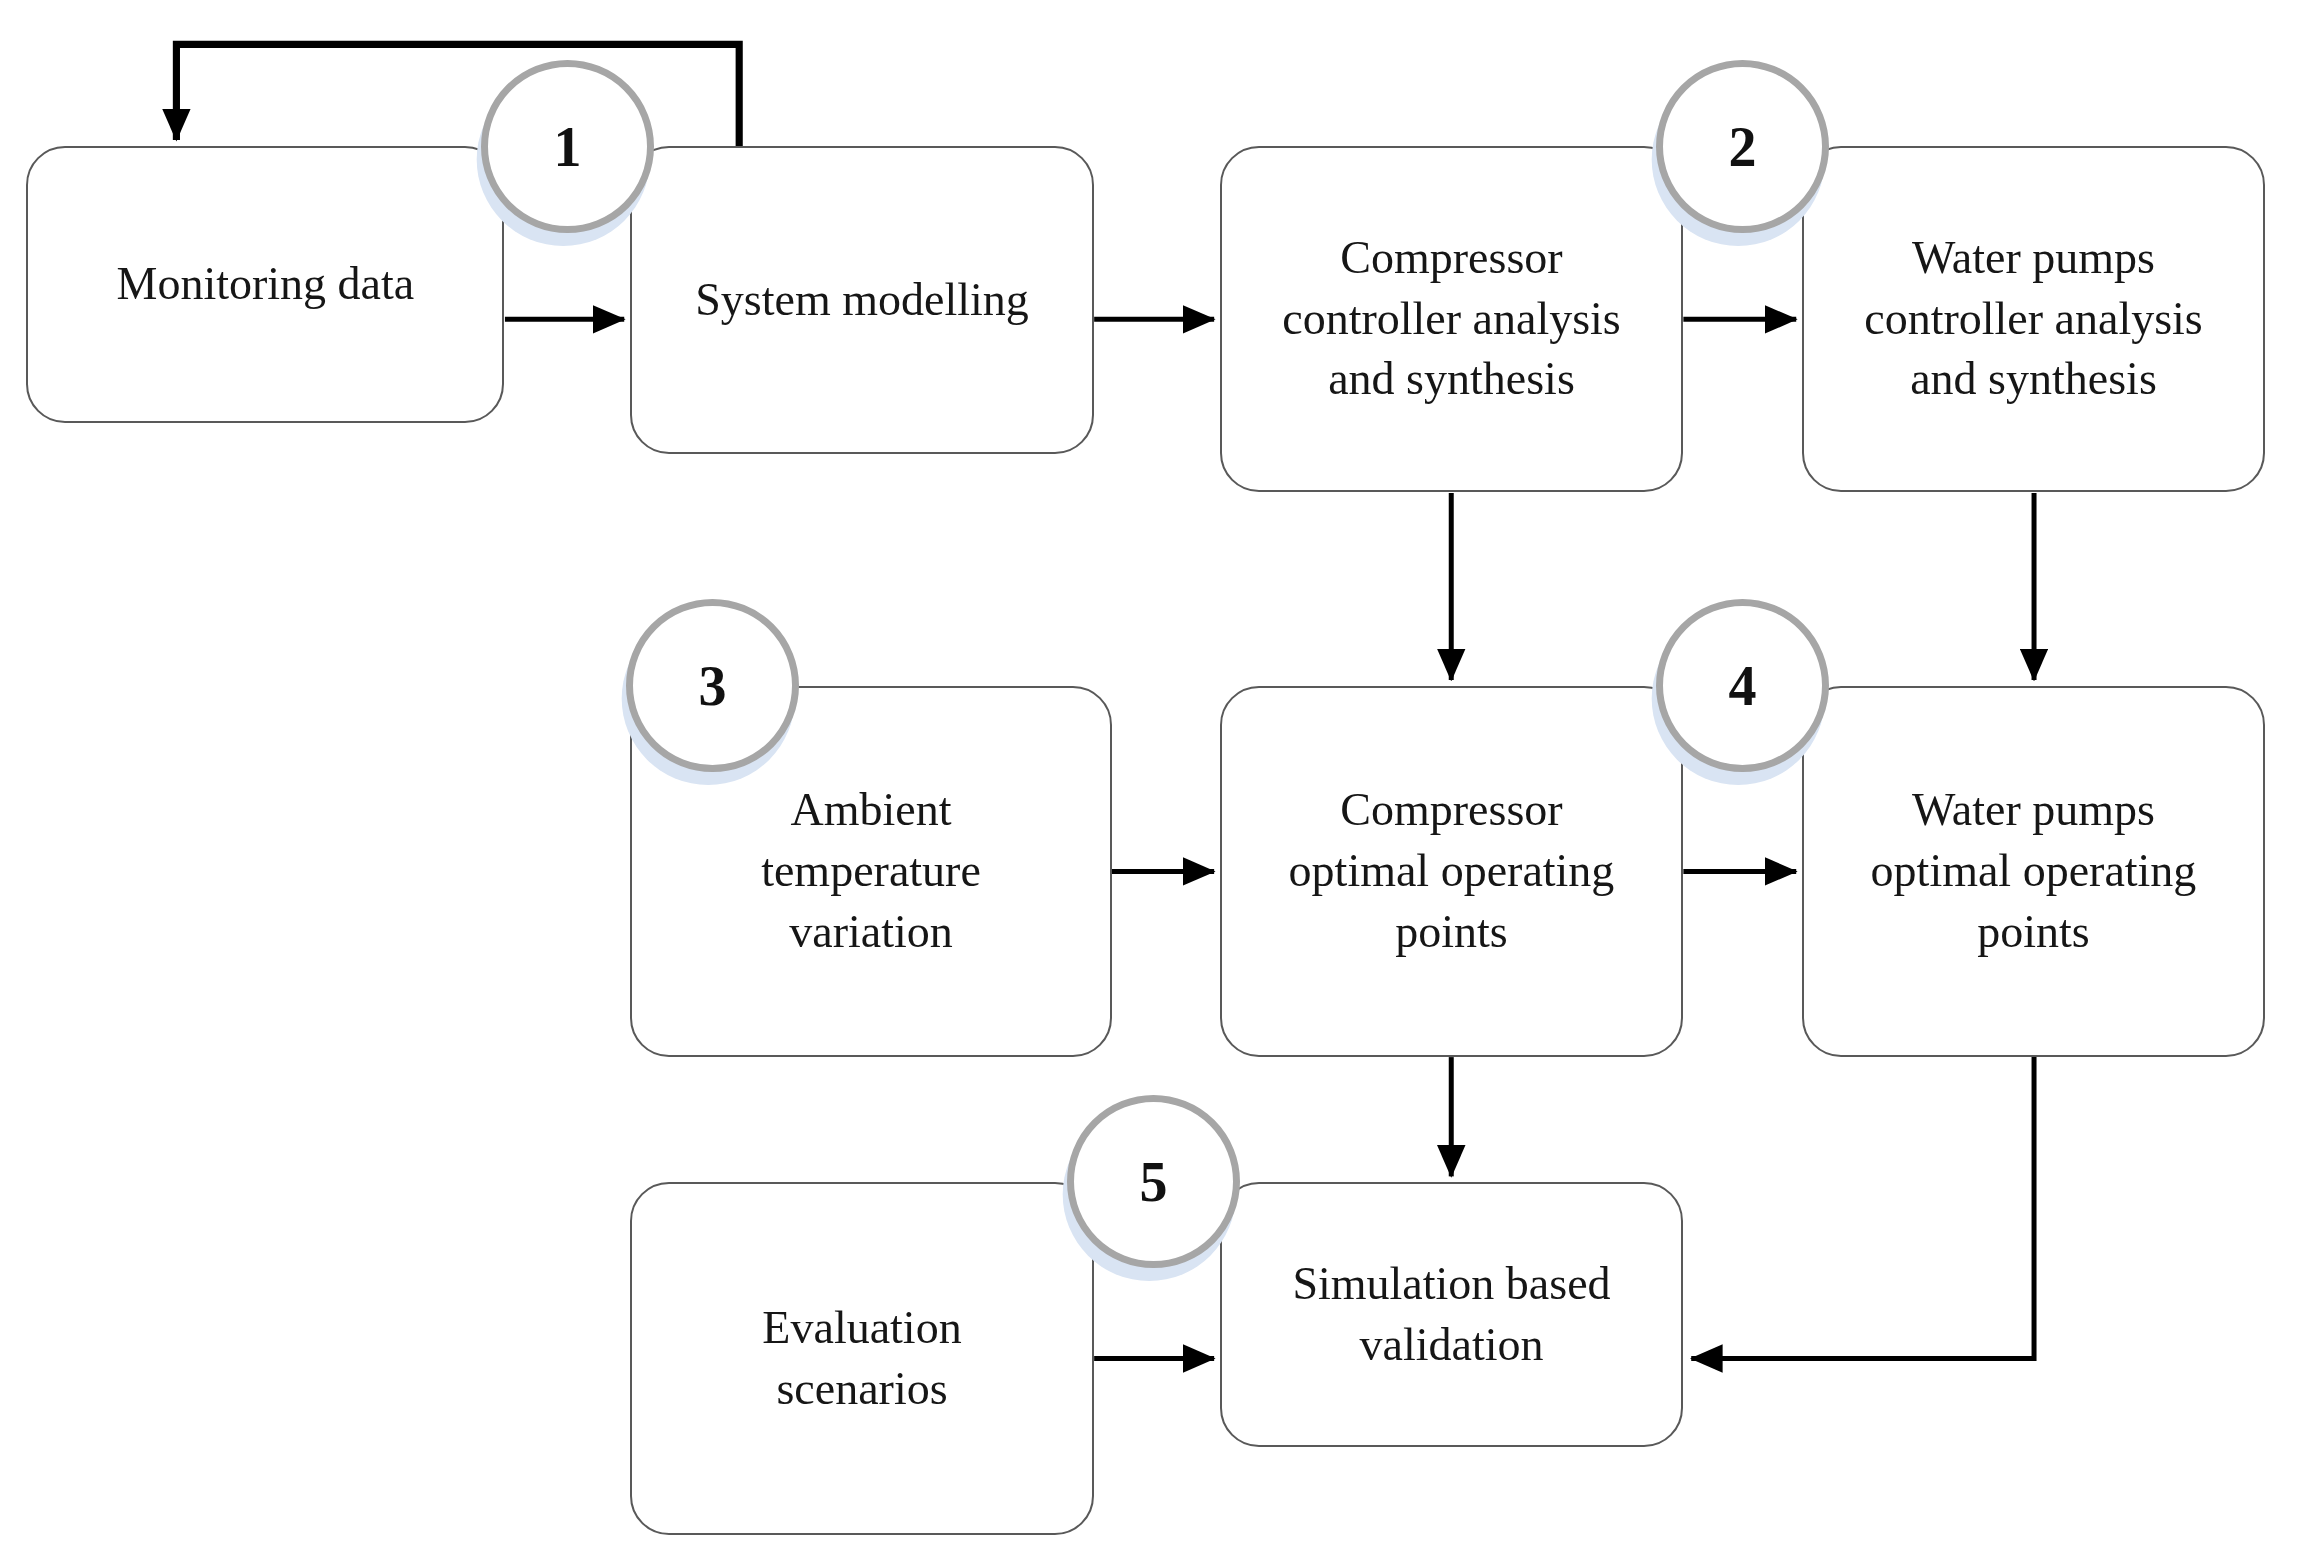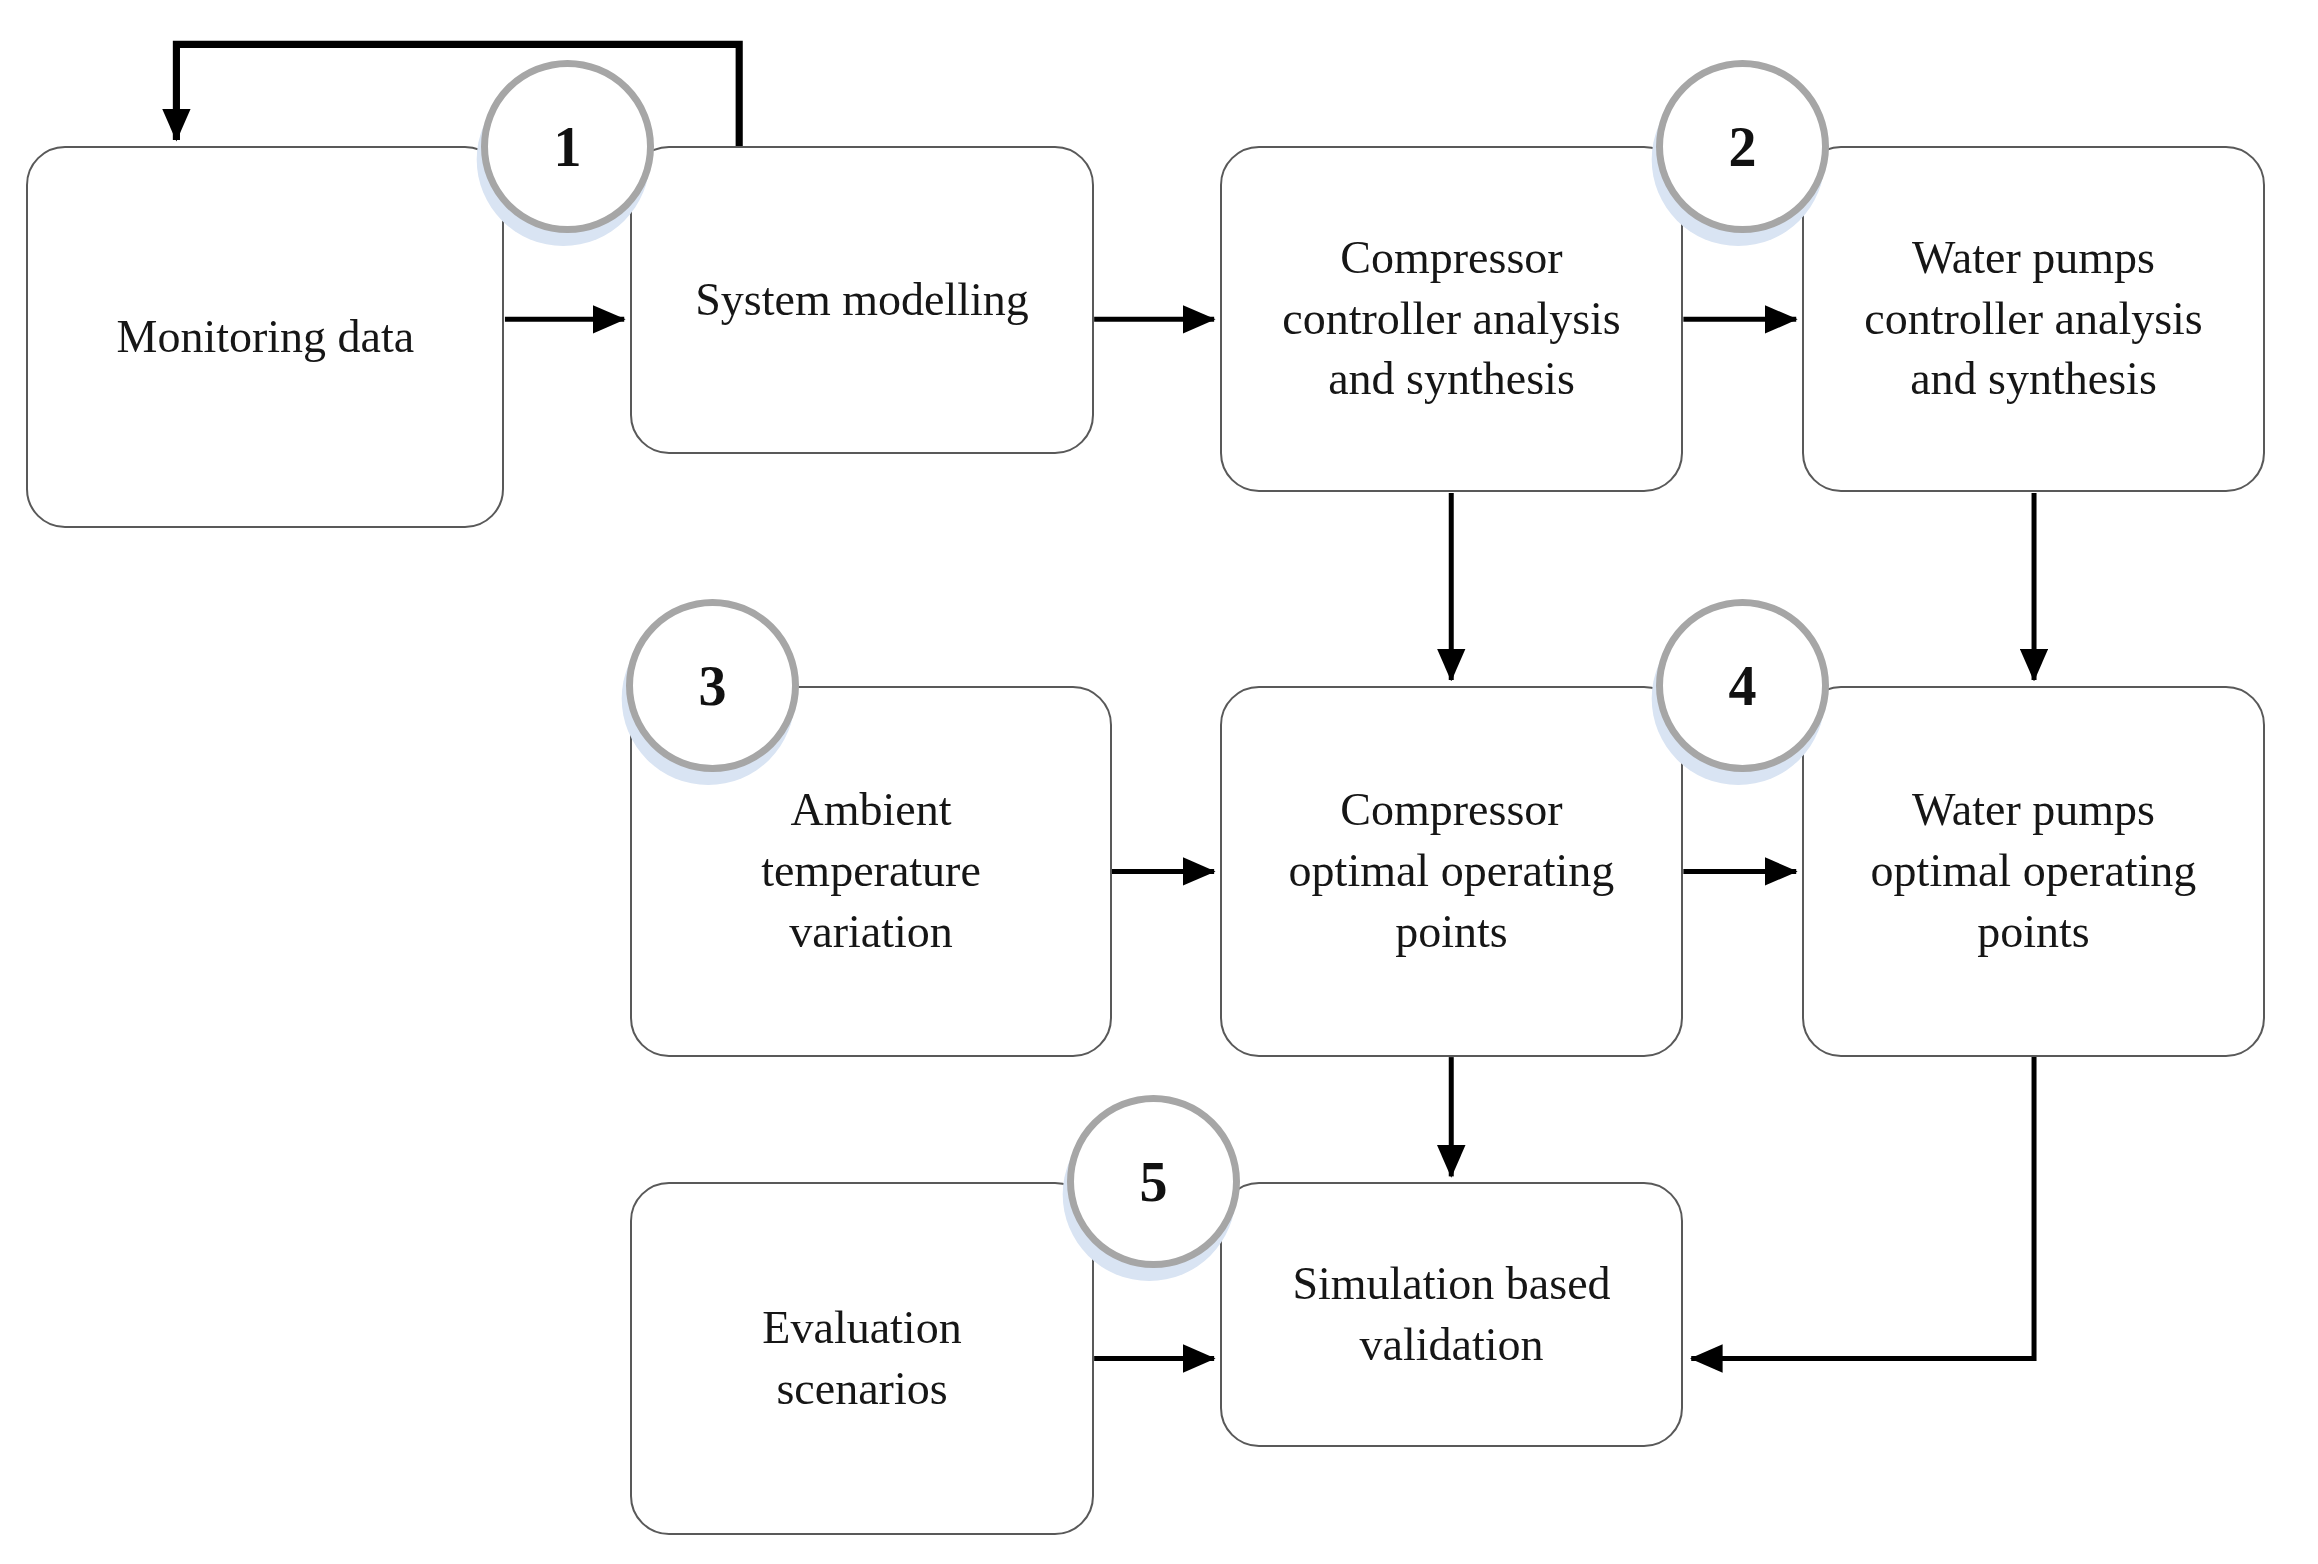--- a/index.html
+++ b/index.html
@@ -89,21 +89,21 @@
 
     <path class="edge" d="M 1532,1220 L 1700,1220" marker-end="url(#arrowhead)"></path>
     <path class="edge" d="M 2357,1220 L 2515,1220" marker-end="url(#arrowhead)"></path>
 
     <path class="edge" d="M 2032,1480 L 2032,1647" marker-end="url(#arrowhead)"></path>
     <path class="edge" d="M 2848,1480 L 2848,1902 L 2368,1902" marker-end="url(#arrowhead)"></path>
 
     <path class="edge" d="M 1532,1902 L 1700,1902" marker-end="url(#arrowhead)"></path>
   </svg>
 
-  <div class="node" style="left:26.4px; top:146px; width:478px; height:382px;">
+  <div class="node" style="left:26.4px; top:146px; width:478px; height:277px;">
     <span class="node-label">Monitoring data</span>
   </div>
 
   <div class="node" style="left:630px; top:146px; width:464px; height:308px;">
     <span class="node-label">System modelling</span>
   </div>
 
   <div class="node" style="left:1220px; top:146px; width:463px; height:346px;">
     <span class="node-label">Compressor
 controller analysis

